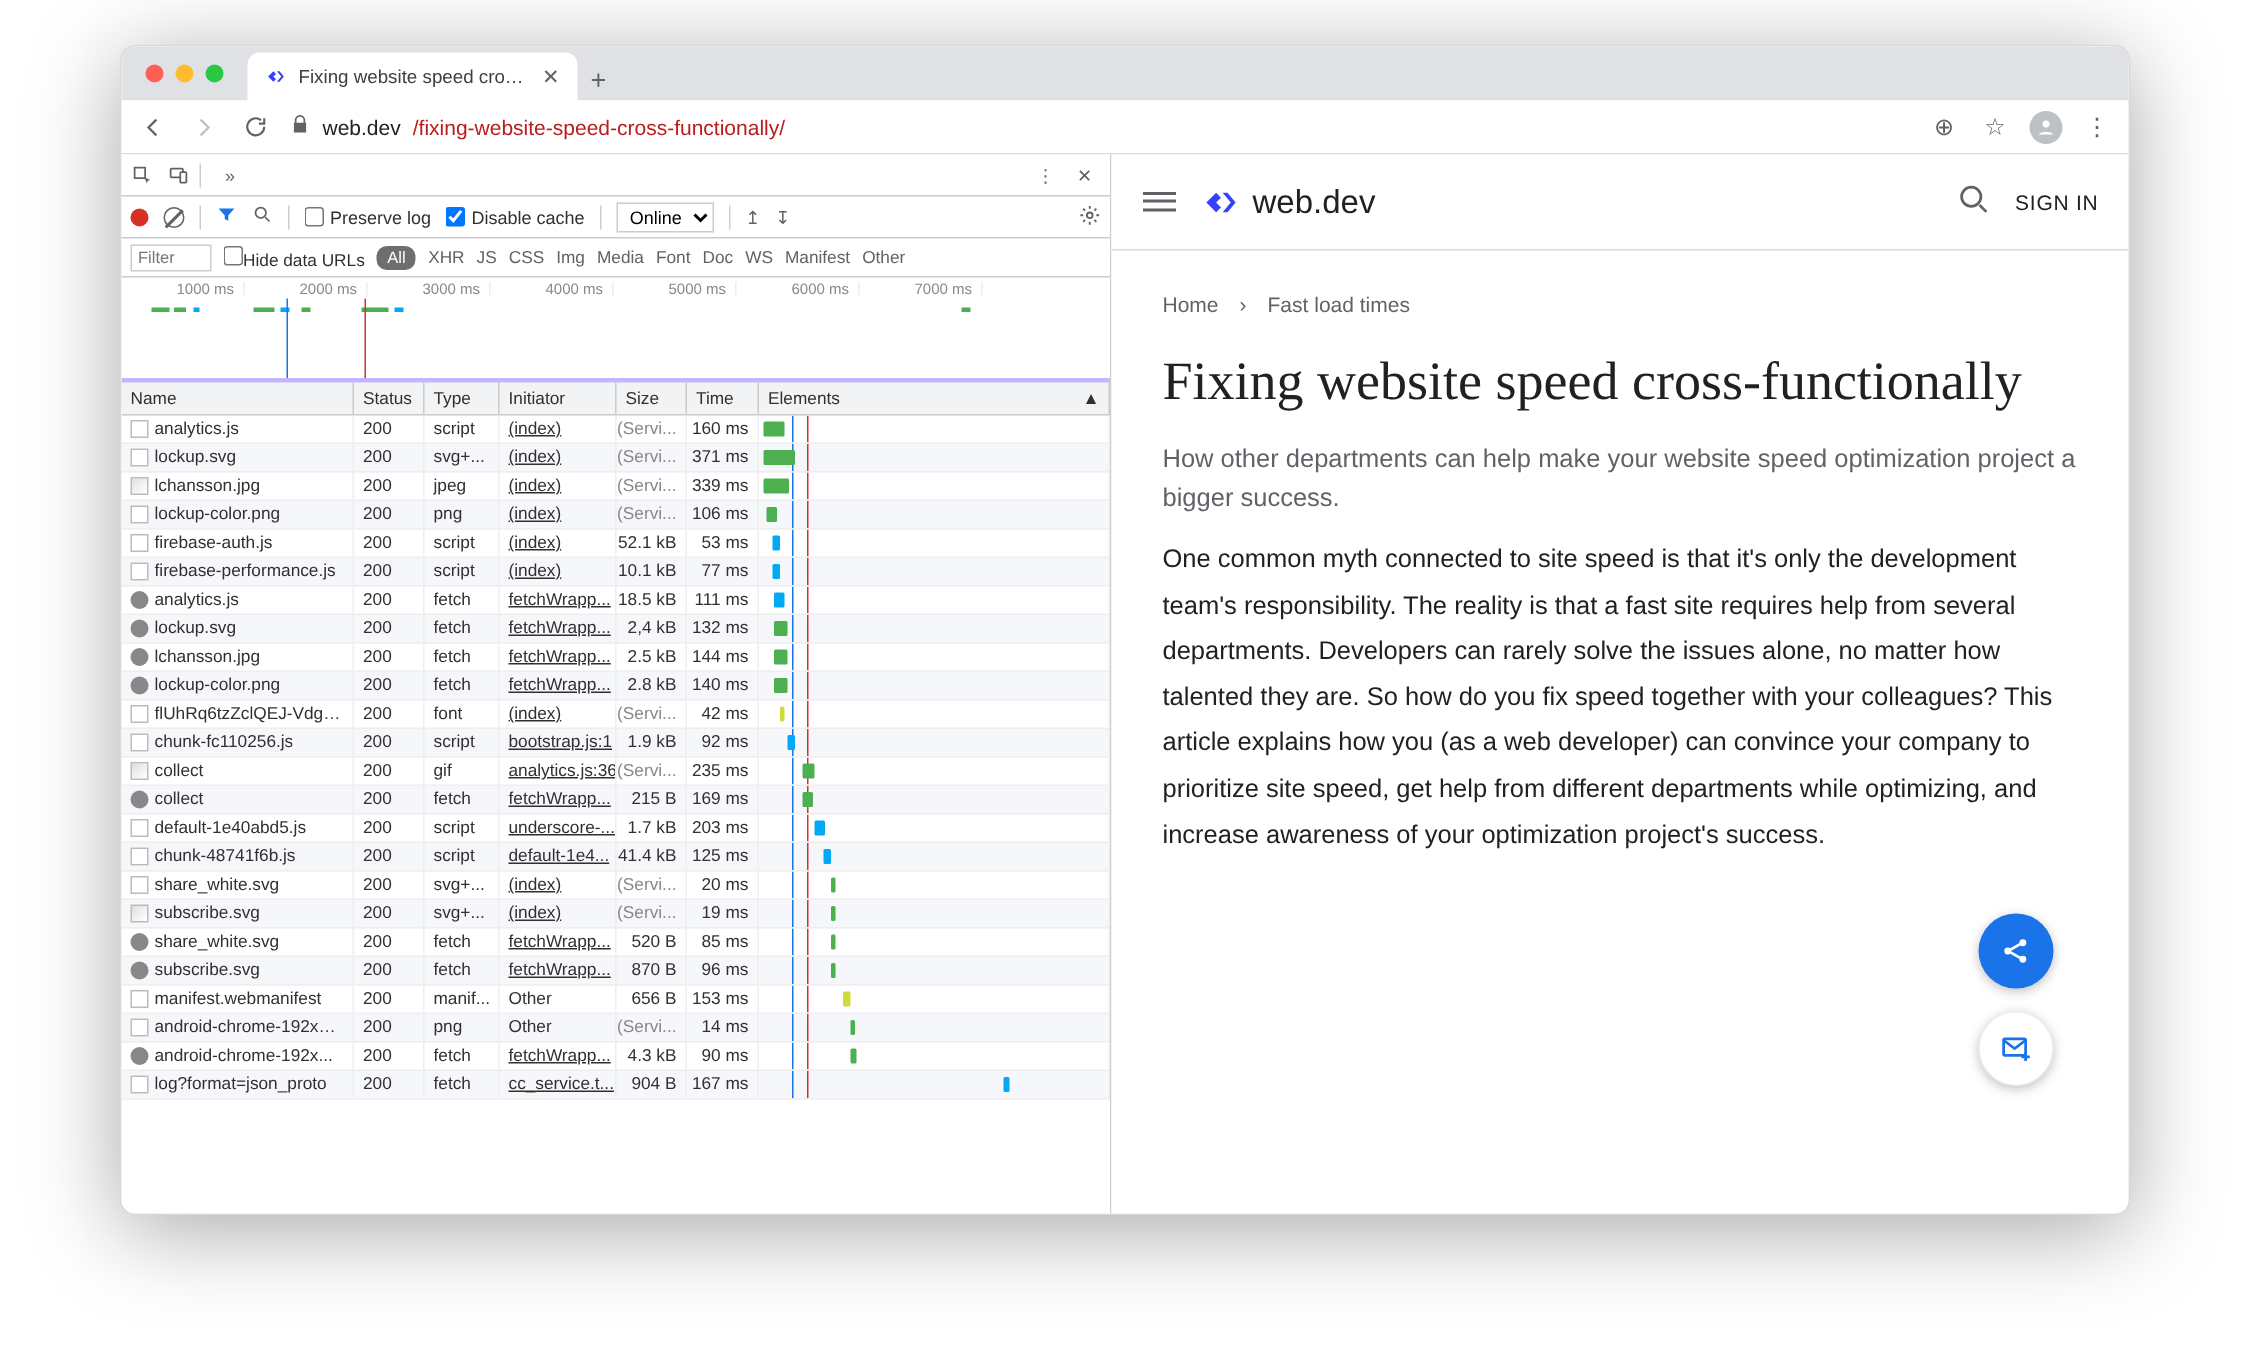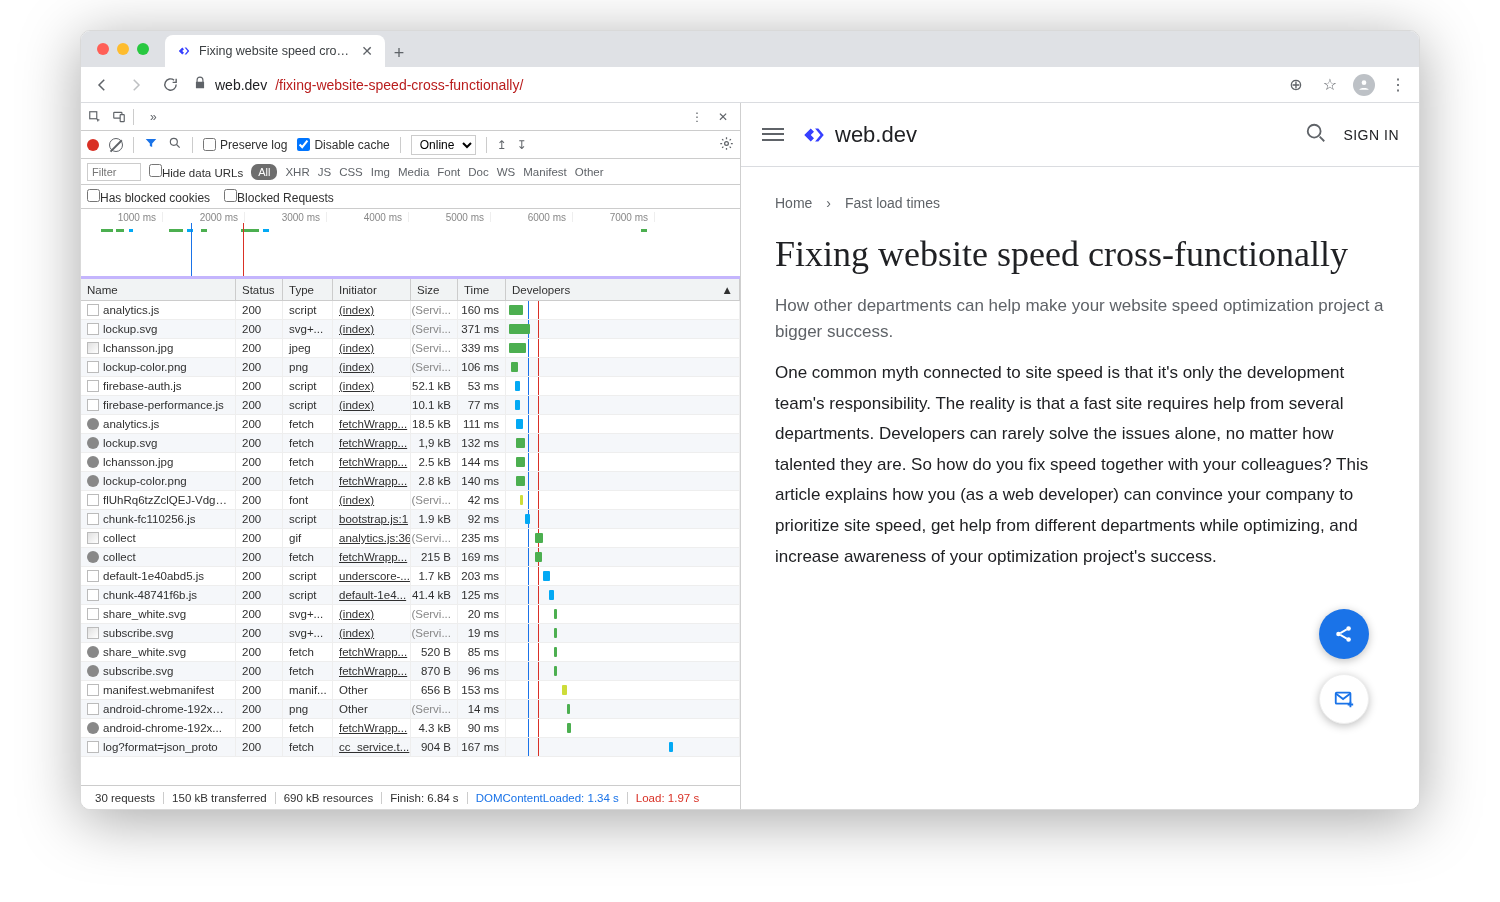--- a/index.html
+++ b/index.html
@@ -214,24 +214,20 @@
             </svg></span>
       </div>
 
       <div class="dt-row3">
         <input type="text" placeholder="Filter" style="">
         <label><input type="checkbox" style=""><span>Hide data URLs</span></label>
         <span class="chip">All</span>
         <span id="filters-host"><span class="ft" style="margin-right: 8px;">XHR</span><span class="ft" style="margin-right: 8px;">JS</span><span class="ft" style="margin-right: 8px;">CSS</span><span class="ft" style="margin-right: 8px;">Img</span><span class="ft" style="margin-right: 8px;">Media</span><span class="ft" style="margin-right: 8px;">Font</span><span class="ft" style="margin-right: 8px;">Doc</span><span class="ft" style="margin-right: 8px;">WS</span><span class="ft" style="margin-right: 8px;">Manifest</span><span class="ft" style="margin-right: 8px;">Other</span></span>
       </div>
 
-      <div class="dt-row4">
-        <label><input type="checkbox" style=""><span>Has blocked cookies</span></label>
-        <label><input type="checkbox" style=""><span>Blocked Requests</span></label>
-      </div>
 
       <div class="ov">
         <div class="ticks" id="ov-ticks">
             <div class="tk">1000 ms</div>
             <div class="tk">2000 ms</div>
             <div class="tk">3000 ms</div>
             <div class="tk">4000 ms</div>
             <div class="tk">5000 ms</div>
             <div class="tk">6000 ms</div>
             <div class="tk">7000 ms</div>
@@ -252,21 +248,21 @@
       </div>
 
       <div class="headers-row">
         <div class="c-name">Name</div>
         <div class="c-status">Status</div>
         <div class="c-type">Type</div>
         <div class="c-init">Initiator</div>
         <div class="c-size" style="justify-content:flex-start">Size</div>
         <div class="c-time" style="justify-content:flex-start">Time</div>
         <div class="c-wf">
-            <span>Developers</span>
+            <span>Elements</span>
             <span style="margin-left:auto">▲</span>
           </div>
       </div>
 
       <div class="rows" id="net-rows">
           <div class="r">
             <div class="c-name">
               <span class="fic "></span>
               <span style="overflow:hidden;text-overflow:ellipsis">analytics.js</span>
             </div>
@@ -394,21 +390,21 @@
           <div class="r">
             <div class="c-name">
               <span class="fic gear"></span>
               <span style="overflow:hidden;text-overflow:ellipsis">lockup.svg</span>
             </div>
             <div class="c-status">200</div>
             <div class="c-type">fetch</div>
             <div class="c-init">
               <a>fetchWrapp...</a>
             </div>
-            <div class="c-size">1,9 kB</div>
+            <div class="c-size">2,4 kB</div>
             <div class="c-time">132 ms</div>
             <div class="c-wf">
               <span class="axis" style="left:22px;background:#1a73e8"></span>
               <span class="axis" style="left:32px;background:#d93025"></span>
               <span class="wbar g" style="left:10.2px;width:8.5px"></span>
             </div>
           </div>
           <div class="r">
             <div class="c-name">
               <span class="fic gear"></span>
@@ -688,28 +684,20 @@
             <div class="c-size">904 B</div>
             <div class="c-time">167 ms</div>
             <div class="c-wf">
               <span class="axis" style="left:22px;background:#1a73e8"></span>
               <span class="axis" style="left:32px;background:#d93025"></span>
               <span class="wbar b" style="left:163.2px;width:3.4px"></span>
             </div>
           </div>
         </div>
 
-      <div class="status-bar">
-        <span>30 requests</span>
-        <span>150 kB transferred</span>
-        <span>690 kB resources</span>
-        <span>Finish: 6.84 s</span>
-        <span class="dcl">DOMContentLoaded: 1.34 s</span>
-        <span class="ld" style="border:none">Load: 1.97 s</span>
-      </div>
     </div>
 
     <div class="page-wrap">
     <div class="page">
       <div class="phdr">
         <div class="menu">
               <span></span>
               <span></span>
               <span></span>
             </div>

